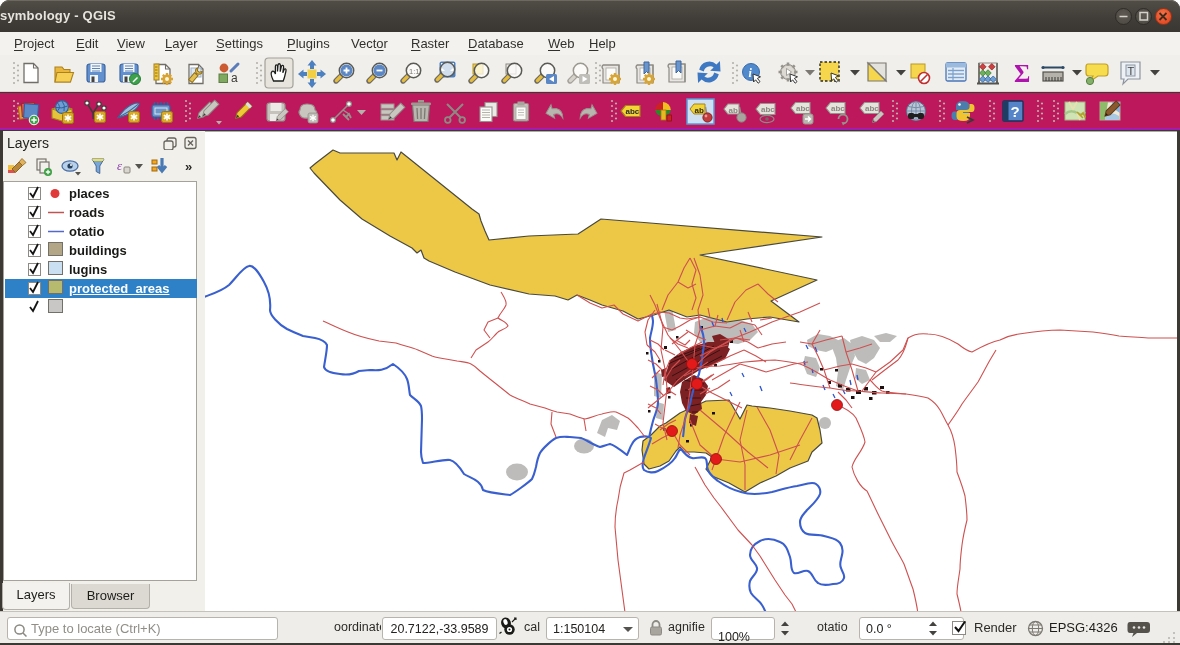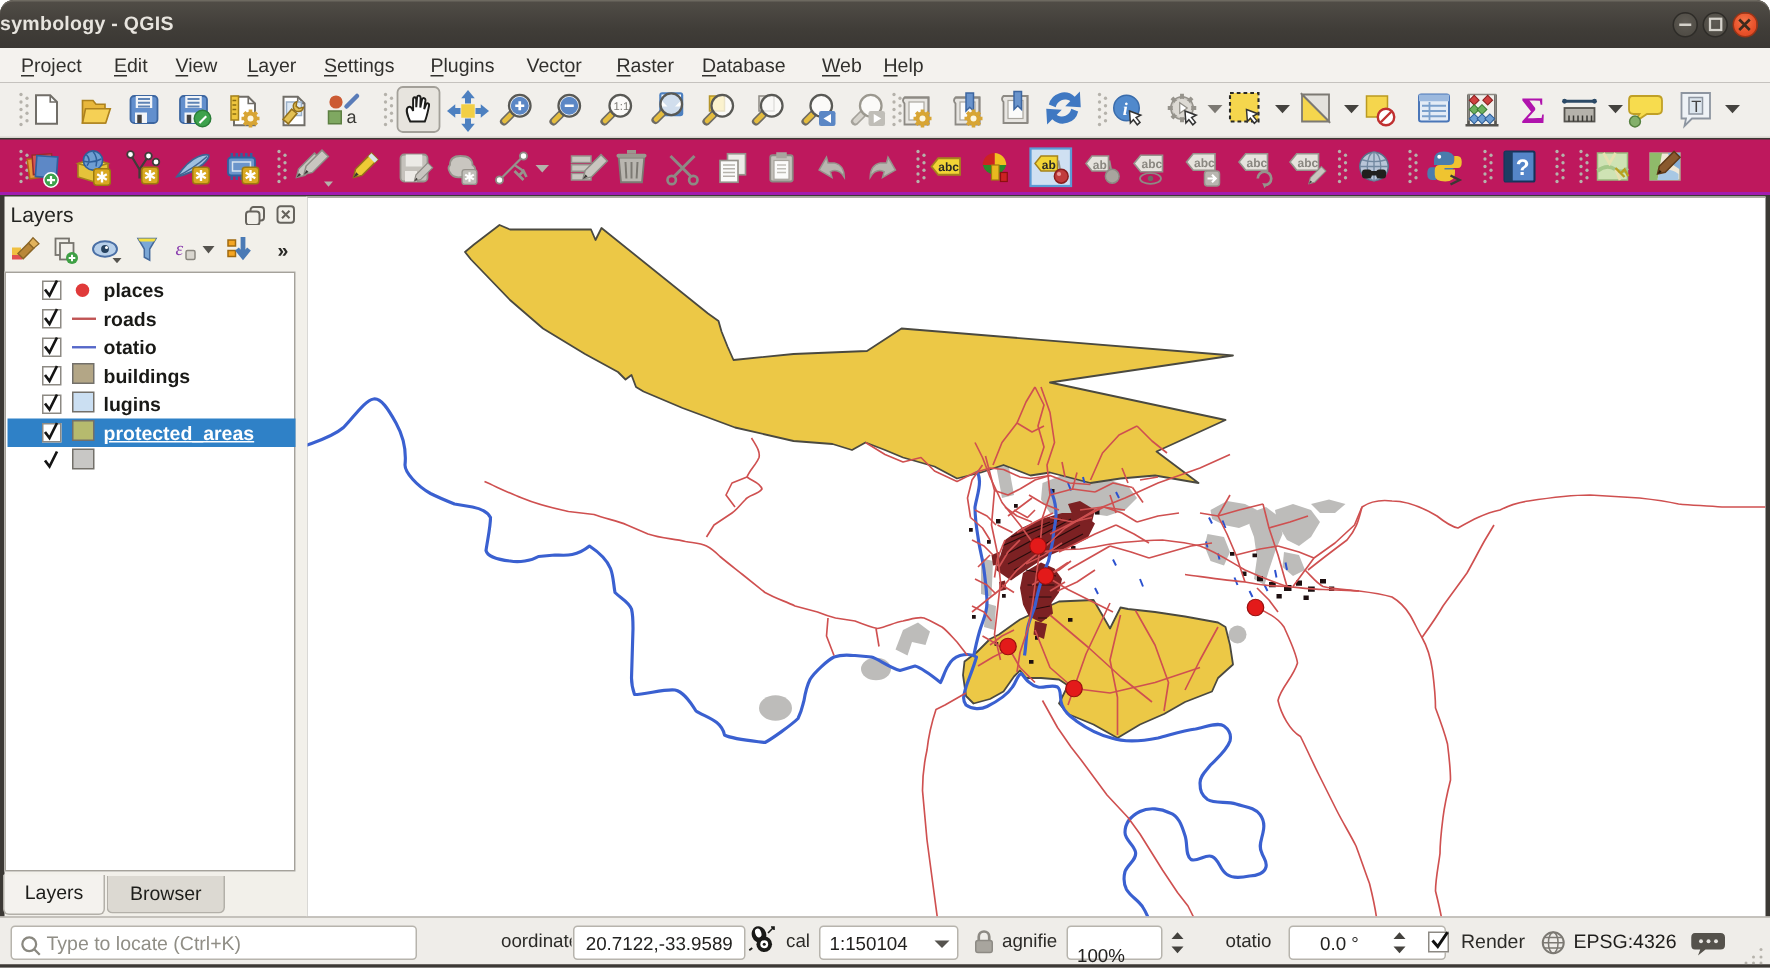--- a/index.html
+++ b/index.html
@@ -926,21 +926,21 @@
       <path d="M4.5 7 L4.5 4.5 A 3.5 3.5 0 0 1 11.5 4.5 L11.5 7" fill="none" stroke="#8d8a84" stroke-width="1.8"></path>
       <rect x="2.5" y="7" width="11" height="8" rx="1.5" fill="#a8a59e" stroke="#8d8a84"></rect>
     </svg>
     <div class="lbl" style="left:668px;width:40px">agnifie</div>
     <div class="field" style="left:711px;width:64px;padding:12px 0 0 6px">100%</div>
     <svg class="abs" style="left:778px;top:7px" width="14" height="20">
         <path d="M3 7 L7 2.5 L11 7 Z" fill="#44423e"></path>
         <path d="M3 12 L7 16.5 L11 12 Z" fill="#44423e"></path>
       </svg>
     <div class="lbl" style="left:817px;width:35px">otatio</div>
-    <div class="field" style="left:859px;width:105px;padding:4px 0 0 20px">0.0 °</div>
+    <div class="field" style="left:859px;width:105px;padding:4px 0 0 6px">0.0 °</div>
     <svg class="abs" style="left:926px;top:7px" width="14" height="20">
         <path d="M3 7 L7 2.5 L11 7 Z" fill="#44423e"></path>
         <path d="M3 12 L7 16.5 L11 12 Z" fill="#44423e"></path>
       </svg>
     <div class="abs" style="left:952px;top:9px;width:14px;height:14px;background:#fff;border:1px solid #8d8a84"></div>
     <svg class="abs" style="left:952px;top:7px" width="16" height="16">
         <path d="M3 8 L6.5 12 L13 2.5" fill="none" stroke="#111" stroke-width="2"></path>
       </svg>
     <div class="lbl" style="left:974px;font-size:13px">Render</div>
     <svg class="abs" style="left:1027px;top:8px" width="17" height="17" id="globe-ico">

